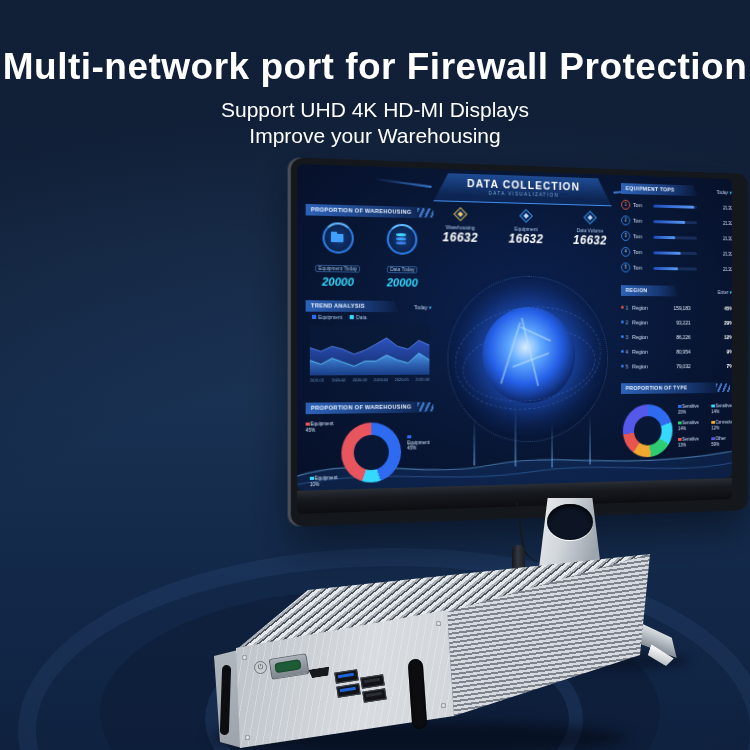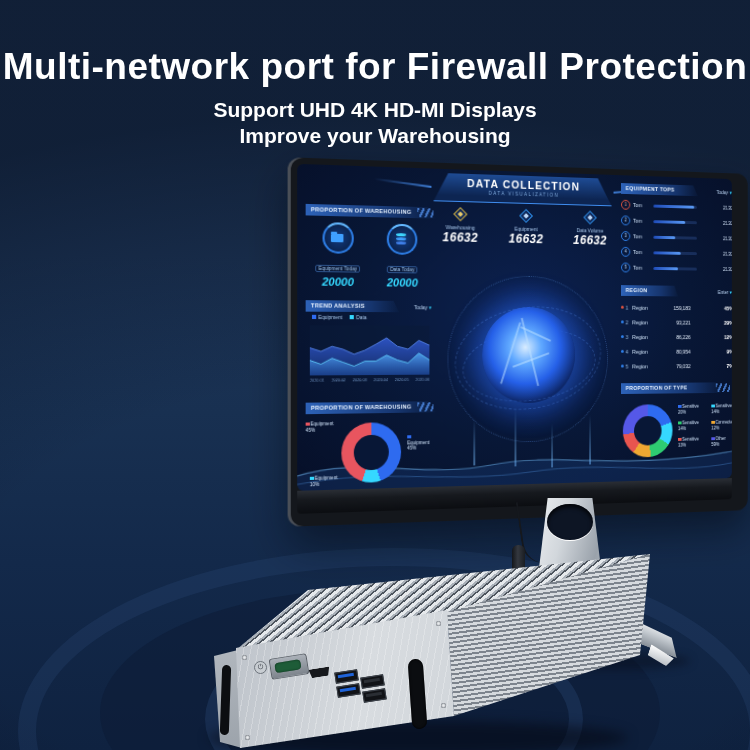--- a/index.html
+++ b/index.html
@@ -10,21 +10,21 @@
   
   .vignette{left:0;top:0;width:750px;height:750px;z-index:1;
     background:radial-gradient(ellipse 120% 65% at 50% 80%, rgba(0,0,0,0) 45%, rgba(6,14,30,.55) 100%);}
   .ring{border-radius:50%;z-index:1;}
   .ring-outer{left:18px;top:548px;width:714px;height:330px;border:18px solid rgba(62,102,156,.16);}
   .ring-fill{left:100px;top:588px;width:560px;height:250px;background:rgba(12,26,52,.5);}
   .ring-inner{left:205px;top:620px;width:350px;height:170px;border:14px solid rgba(58,96,150,.22);}
   
   .headline{left:0;top:46px;width:750px;text-align:center;z-index:20;color:#fff;
     font-size:37px;font-weight:bold;letter-spacing:.5px;}
-  .subline{left:0;width:750px;text-align:center;z-index:20;color:#fff;font-size:21px;font-weight:bold;}
+  .subline{left:0;width:750px;text-align:center;z-index:20;color:#fff;font-size:21px;}
   .sub1{top:98px;} .sub2{top:124px;}
   
   .monitor{left:294px;top:166px;width:460px;height:346px;z-index:4;
     transform:perspective(1300px) rotateY(15deg);transform-origin:50% 50%;
     background:#14171c;border-radius:12px;padding:6px 6px 0 6px;
     box-shadow:-3px 0 0 #4a4f57, 0 18px 40px rgba(4,10,22,.6);}
   .screen{position:relative;width:448px;height:312px;border-radius:6px;overflow:hidden;
     background:radial-gradient(ellipse at 50% 45%, #0c2150 0%, #081736 55%, #060f28 100%);}
   .chin{position:relative;width:448px;height:22px;margin-top:0;
     background:linear-gradient(180deg,#2a2e35 0%,#16191e 40%,#0b0d11 100%);border-radius:0 0 4px 4px;}

